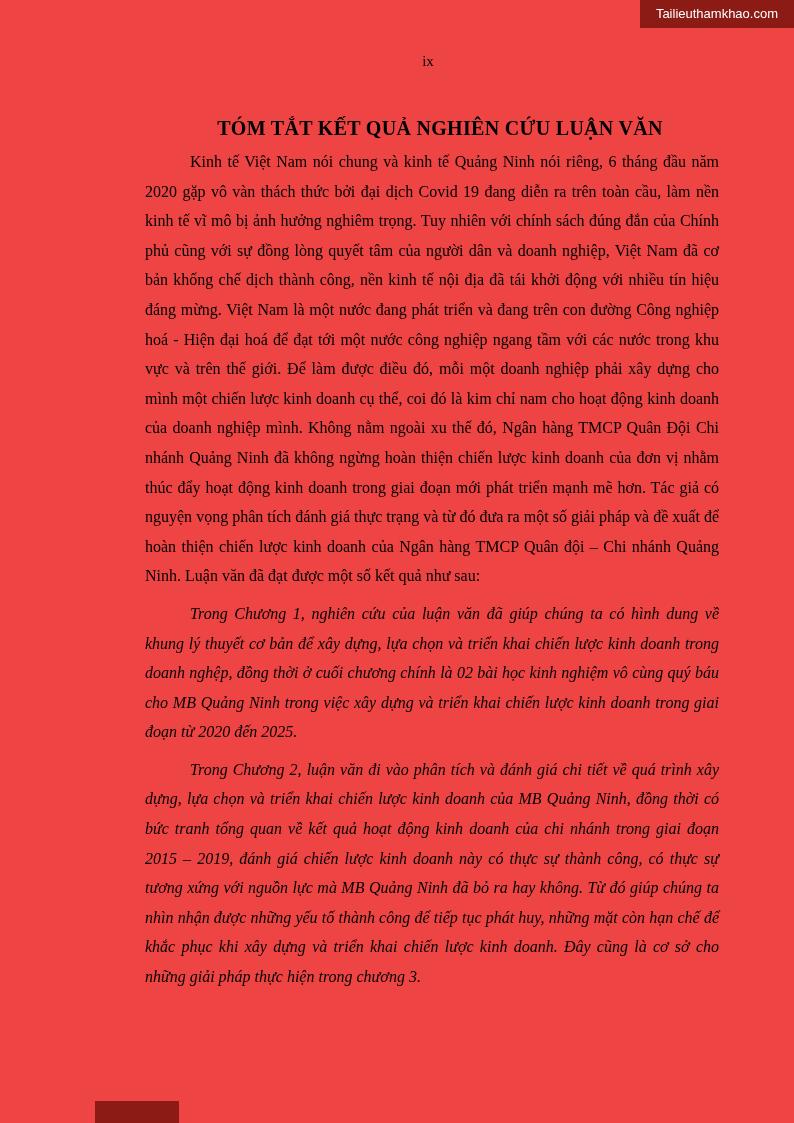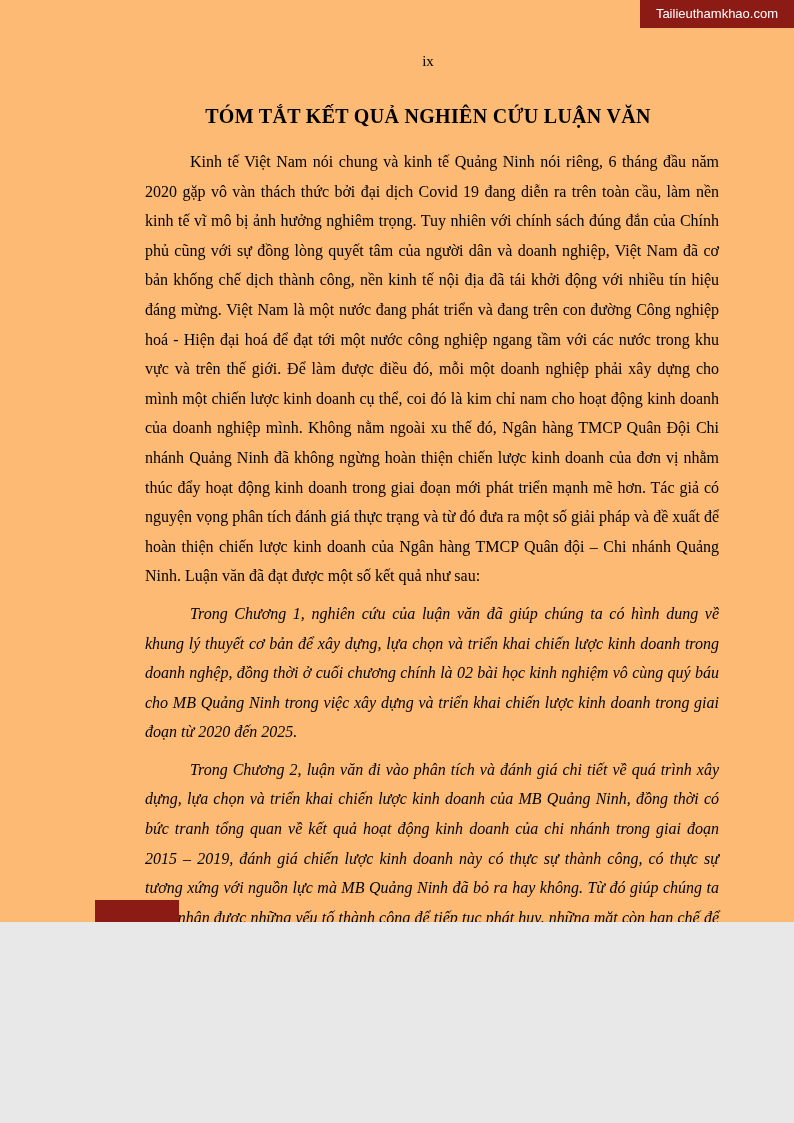--- a/index.html
+++ b/index.html
@@ -1,22 +1,22 @@
 <!DOCTYPE html>
 <html><head>
 <meta charset="utf-8">
 <style>
   * { box-sizing: border-box; }
   html, body { margin: 0; padding: 0; background: #e8e8e8; }
   .page {
     position: relative;
     width: 794px;
-    height: 922px;
+    height: 1123px;
     margin: 0 auto;
-    background: #fdba74;
+    background: #ef4444;
     font-family: "Liberation Serif", "DejaVu Serif", serif;
     color: #000000;
     overflow: hidden;
   }
   .watermark-top {
     position: absolute;
     top: 0;
     right: 0;
     height: 28px;
     background: #8b1b14;
@@ -35,21 +35,21 @@
     font-size: 15px;
   }
   .title {
     position: absolute;
     top: 105px;
     left: 107px;
     width: 642px;
     text-align: center;
     font-size: 20px;
     font-weight: bold;
-    margin: 0;
+    margin: 12px;
     letter-spacing: 0.3px;
   }
   .content {
     position: absolute;
     top: 147px;
     left: 137px;
     width: 582px;
     font-size: 16px;
     line-height: 29.6px;
     text-align: justify;

